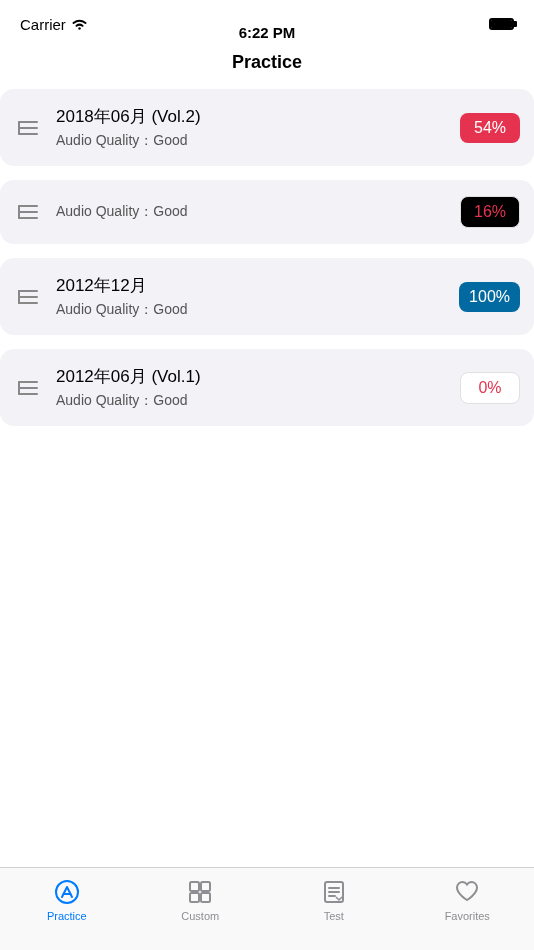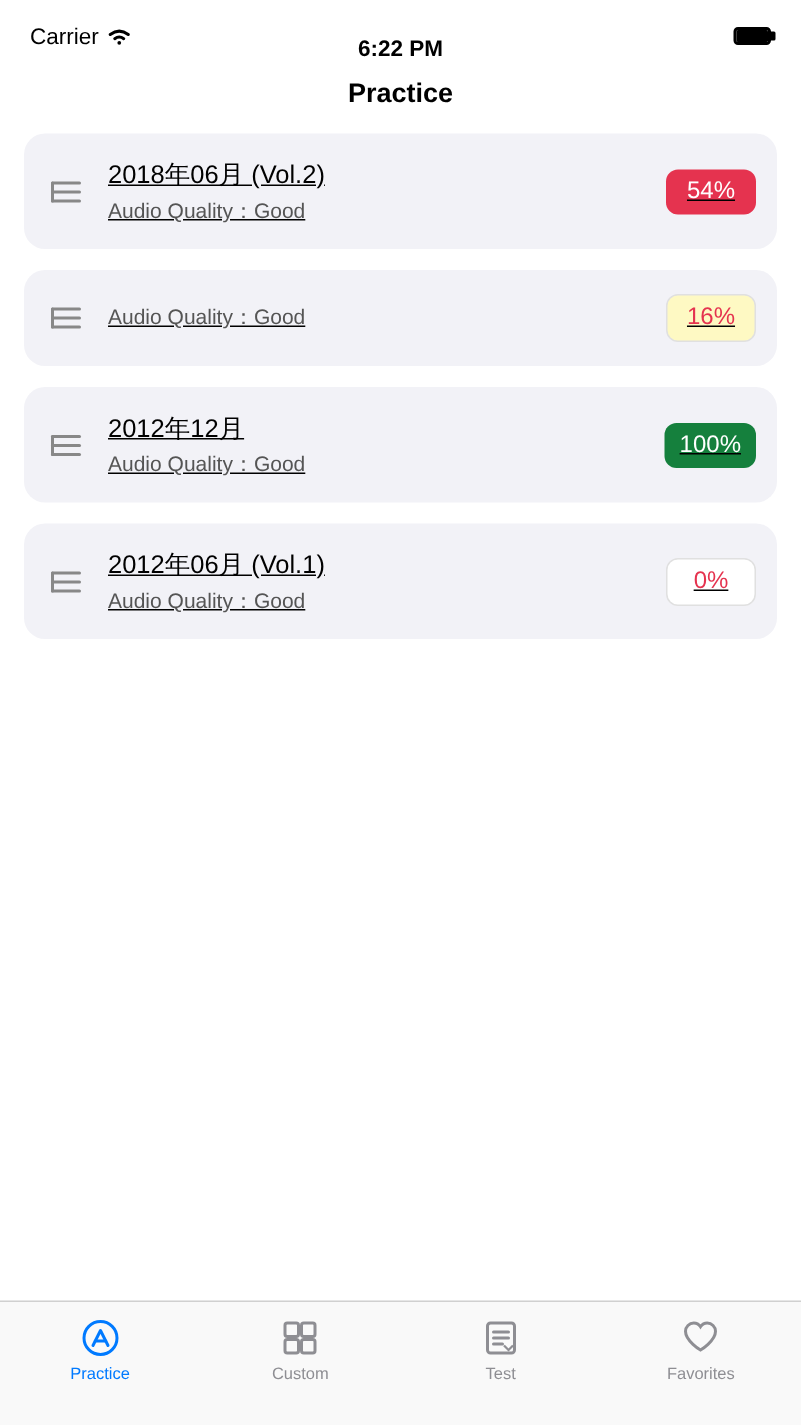--- a/index.html
+++ b/index.html
@@ -68,23 +68,22 @@
     .page-title {
       text-align: center;
       font-size: 18px;
       font-weight: 600;
       color: #000;
       padding: 8px 0 16px 0;
     }
 
     
     .content {
-      padding: 0 16px;
+      padding: 0 0;
       flex: 1;
-      text-decoration: underline;
     }
 
     
     .list-item {
       background: #f2f2f7;
       border-radius: 14px;
       margin-bottom: 14px;
       padding: 16px 14px;
       display: flex;
       align-items: center;
@@ -137,27 +136,27 @@
       font-size: 16px;
       font-weight: 500;
     }
 
     .badge-red {
       background: #e5334f;
       color: #fff;
     }
 
     .badge-outline-red {
-      background: #fef9c3;
+      background: #000000;
       color: #e5334f;
       border: 1.5px solid #e0e0e0;
     }
 
     .badge-green {
-      background: #15803d;
+      background: #0369a1;
       color: #fff;
     }
 
     .badge-outline-zero {
       background: #fff;
       color: #e5334f;
       border: 1.5px solid #e0e0e0;
     }
 
     

